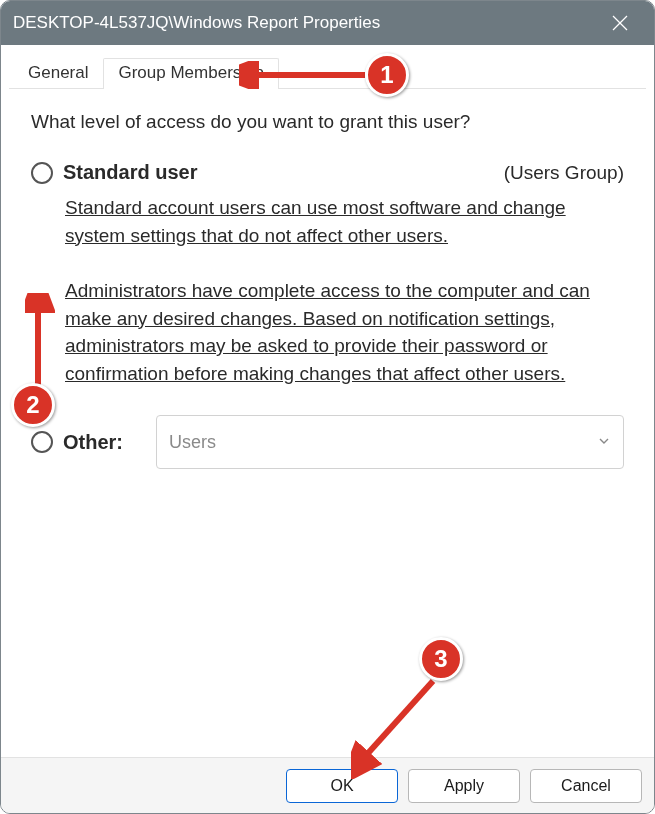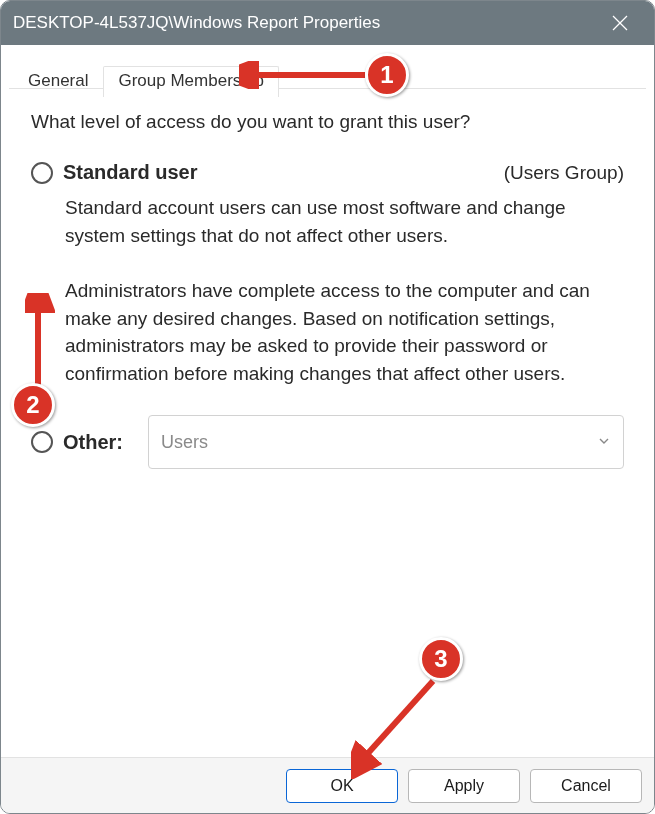--- a/index.html
+++ b/index.html
@@ -48,21 +48,21 @@
     position: relative;
   }
   .tab {
     padding: 4px 14px 6px 14px;
     font-size: 17px;
     color: #333;
     cursor: pointer;
     border: 1px solid transparent;
     border-bottom: none;
     position: relative;
-    top: 9px;
+    top: 1px;
   }
   .tab.active {
     border-color: #e2e2e2;
     background: #fff;
     border-radius: 2px 2px 0 0;
   }
   .tab-body {
     flex: 1;
     border-top: 1px solid #e2e2e2;
     margin: 0 8px;
@@ -90,27 +90,28 @@
   .radio-inner {
     width: 12px; height: 12px; border-radius: 50%;
     background: #0a66d6;
   }
   .radio-label { font-weight: 700; font-size: 20px; }
   .group-label { margin-left: auto; font-size: 19px; }
   .desc {
     margin: 10px 0 28px 34px;
     font-size: 19px;
     line-height: 1.45;
+    text-decoration: underline;
   }
   .other-row {
     display: flex;
     align-items: center;
     margin-top: 4px;
   }
-  .other-row .radio-label { margin-right: 25px; }
+  .other-row .radio-label { margin-right: 33px; }
   .combobox {
     flex: 1;
     height: 54px;
     border: 1px solid #d2d2d2;
     border-radius: 4px;
     display: flex;
     align-items: center;
     padding: 8px 12px;
     color: #8a8a8a;
     cursor: default;

